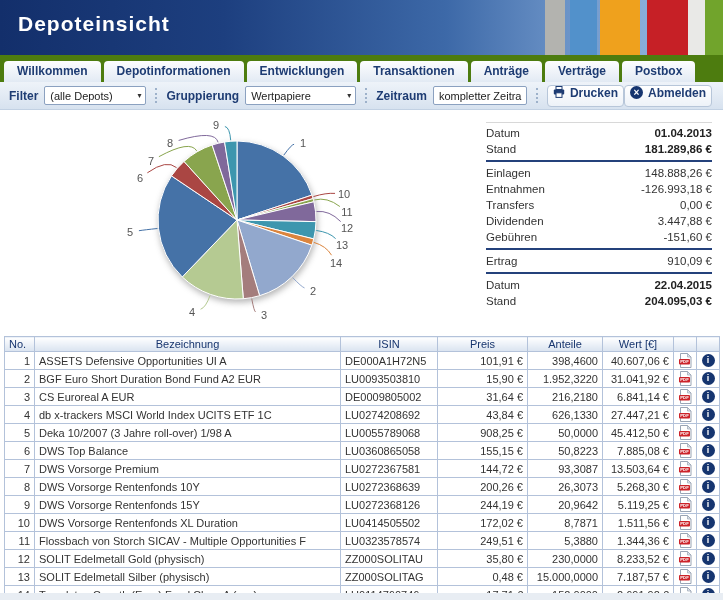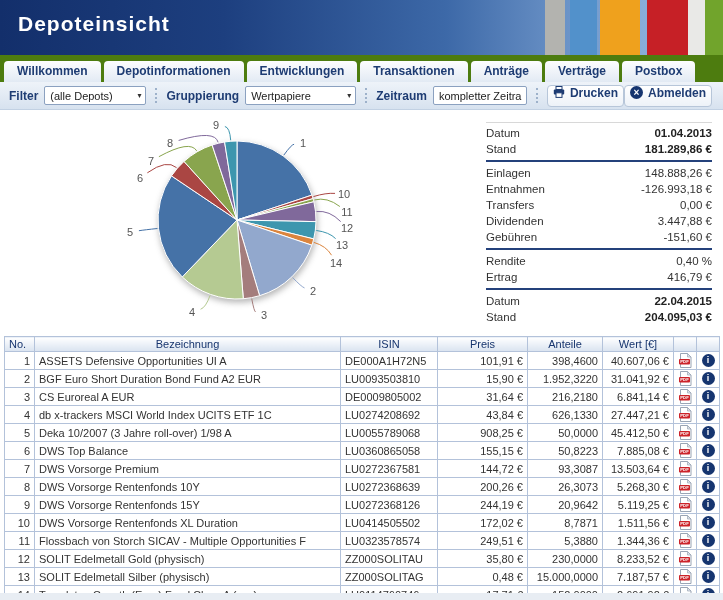--- a/index.html
+++ b/index.html
@@ -195,26 +195,22 @@
       <div class="srow">
         <span>Dividenden</span>
         <span class="v">3.447,88 €</span>
       </div>
       <div class="srow">
         <span>Gebühren</span>
         <span class="v">-151,60 €</span>
       </div>
       <div class="sdiv"></div>
       <div class="srow">
-        <span>Rendite</span>
-        <span class="v">0,40 %</span>
-      </div>
-      <div class="srow">
         <span>Ertrag</span>
-        <span class="v">416,79 €</span>
+        <span class="v">910,09 €</span>
       </div>
       <div class="sdiv"></div>
       <div class="srow">
         <span>Datum</span>
         <span class="v b">22.04.2015</span>
       </div>
       <div class="srow">
         <span>Stand</span>
         <span class="v b">204.095,03 €</span>
       </div>

